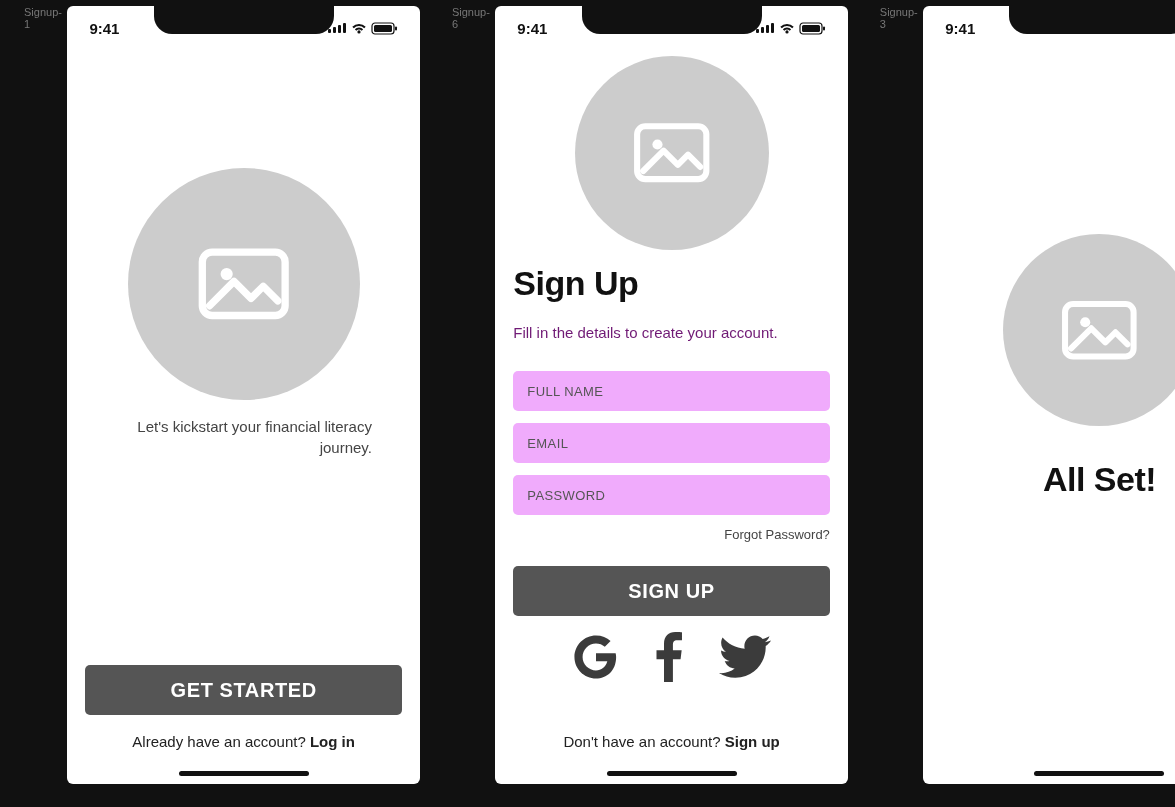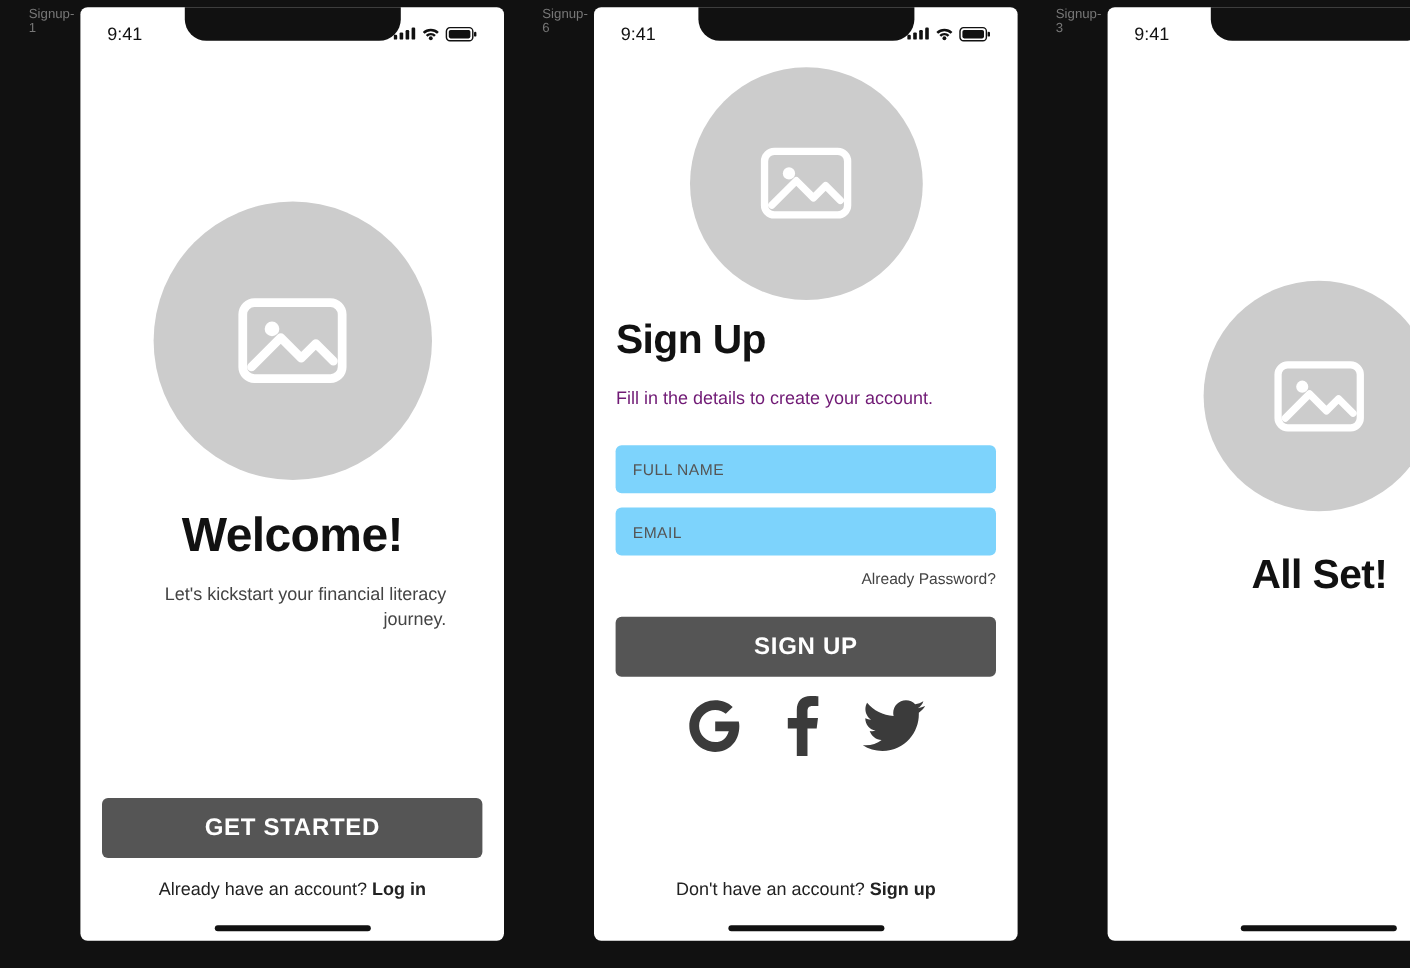--- a/index.html
+++ b/index.html
@@ -33,21 +33,21 @@
   }
   
   .status-bar {
     height: 44px;
     position: relative;
     display: flex;
     align-items: center;
     justify-content: space-between;
     padding: 0 22px;
     font-size: 15px;
-    font-weight: 400;
+    font-weight: 700;
   }
   .status-right { display: flex; align-items: center; gap: 5px; }
   .status-right svg { display: block; }
   .notch {
     position: absolute;
     top: -2px;
     left: 50%;
     transform: translateX(-50%);
     width: 180px;
     height: 30px;
@@ -89,21 +89,21 @@
   .s1-title { text-align: center; font-size: 40px; font-weight: 600; margin-top: 24px; letter-spacing: -0.5px; }
   .s1-sub { text-align: right; font-size: 15px; color: #444; margin-top: 16px; line-height: 1.4; padding: 0 30px; }
   .s1-spacer { flex: 1; }
   
   .s2 .avatar-ph { width: 194px; height: 194px; margin-top: 6px; }
   .s2-title { font-size: 34px; font-weight: 700; margin-top: 14px; letter-spacing: -0.5px; }
   .s2-sub { font-size: 15px; color: #701a75; margin-top: 21px; }
   .input {
     width: 100%;
     height: 40px;
-    background: #7dd3fc;
+    background: #f0abfc;
     border: none;
     border-radius: 5px;
     padding: 0 14px;
     font-size: 13px;
     color: #555;
     letter-spacing: 0.4px;
   }
   .input::placeholder { color: #555; }
   .inputs { display: flex; flex-direction: column; gap: 12px; margin-top: 30px; }
   .forgot { text-align: right; font-size: 13px; color: #444; margin-top: 12px; }
@@ -183,21 +183,20 @@
               <use href="#status-icons"></use>
             </svg>
         </div>
       </div>
       <div class="content">
         <div class="avatar-ph">
           <svg viewBox="0 0 80 72">
               <use href="#img-ph"></use>
             </svg>
         </div>
-        <div class="s1-title">Welcome!</div>
         <div class="s1-sub">Let's kickstart your financial literacy journey.</div>
         <div class="s1-spacer"></div>
         <button class="btn">GET STARTED</button>
         <div class="bottom-line">
           <span>Already have an account? </span><b>Log in</b>
         </div>
       </div>
       <div class="home-indicator"></div>
     </div>
   </div>
@@ -218,22 +217,23 @@
         <div class="avatar-ph">
           <svg viewBox="0 0 80 72">
               <use href="#img-ph"></use>
             </svg>
         </div>
         <div class="s2-title">Sign Up</div>
         <div class="s2-sub">Fill in the details to create your account.</div>
         <div class="inputs">
           <input class="input" placeholder="FULL NAME" style="">
           <input class="input" placeholder="EMAIL" style="">
-        </div>
-        <div class="forgot">Already Password?</div>
+          <input class="input" type="password" placeholder="PASSWORD" style="">
+        </div>
+        <div class="forgot">Forgot Password?</div>
         <button class="btn" style="margin-top:24px">SIGN UP</button>
         <div class="social-row">
           <span>
             <svg width="46" height="46" viewBox="0 0 48 48" fill="#3b3b3b">
                 <path d="M44.5 20H24v8.5h11.8C34 34.9 29.6 38 24 38c-7.7 0-14-6.3-14-14s6.3-14 14-14c3.5 0 6.7 1.3 9.2 3.4l6-6C35.4 3.5 30 1.5 24 1.5 11.6 1.5 1.5 11.6 1.5 24S11.6 46.5 24 46.5c11.3 0 21-8.2 21-22.5 0-1.4-.2-2.7-.5-4z"></path>
               </svg>
           </span>
           <span>
             <svg width="28" height="50" viewBox="0 0 16 32" fill="#3b3b3b">
                 <path d="M10.5 32V17.4h4.9l.7-5.7h-5.6V8.1c0-1.6.5-2.8 2.8-2.8h3V.2C15.8.1 14 0 12 0 7.7 0 4.8 2.6 4.8 7.5v4.2H0v5.7h4.8V32h5.7z"></path>

